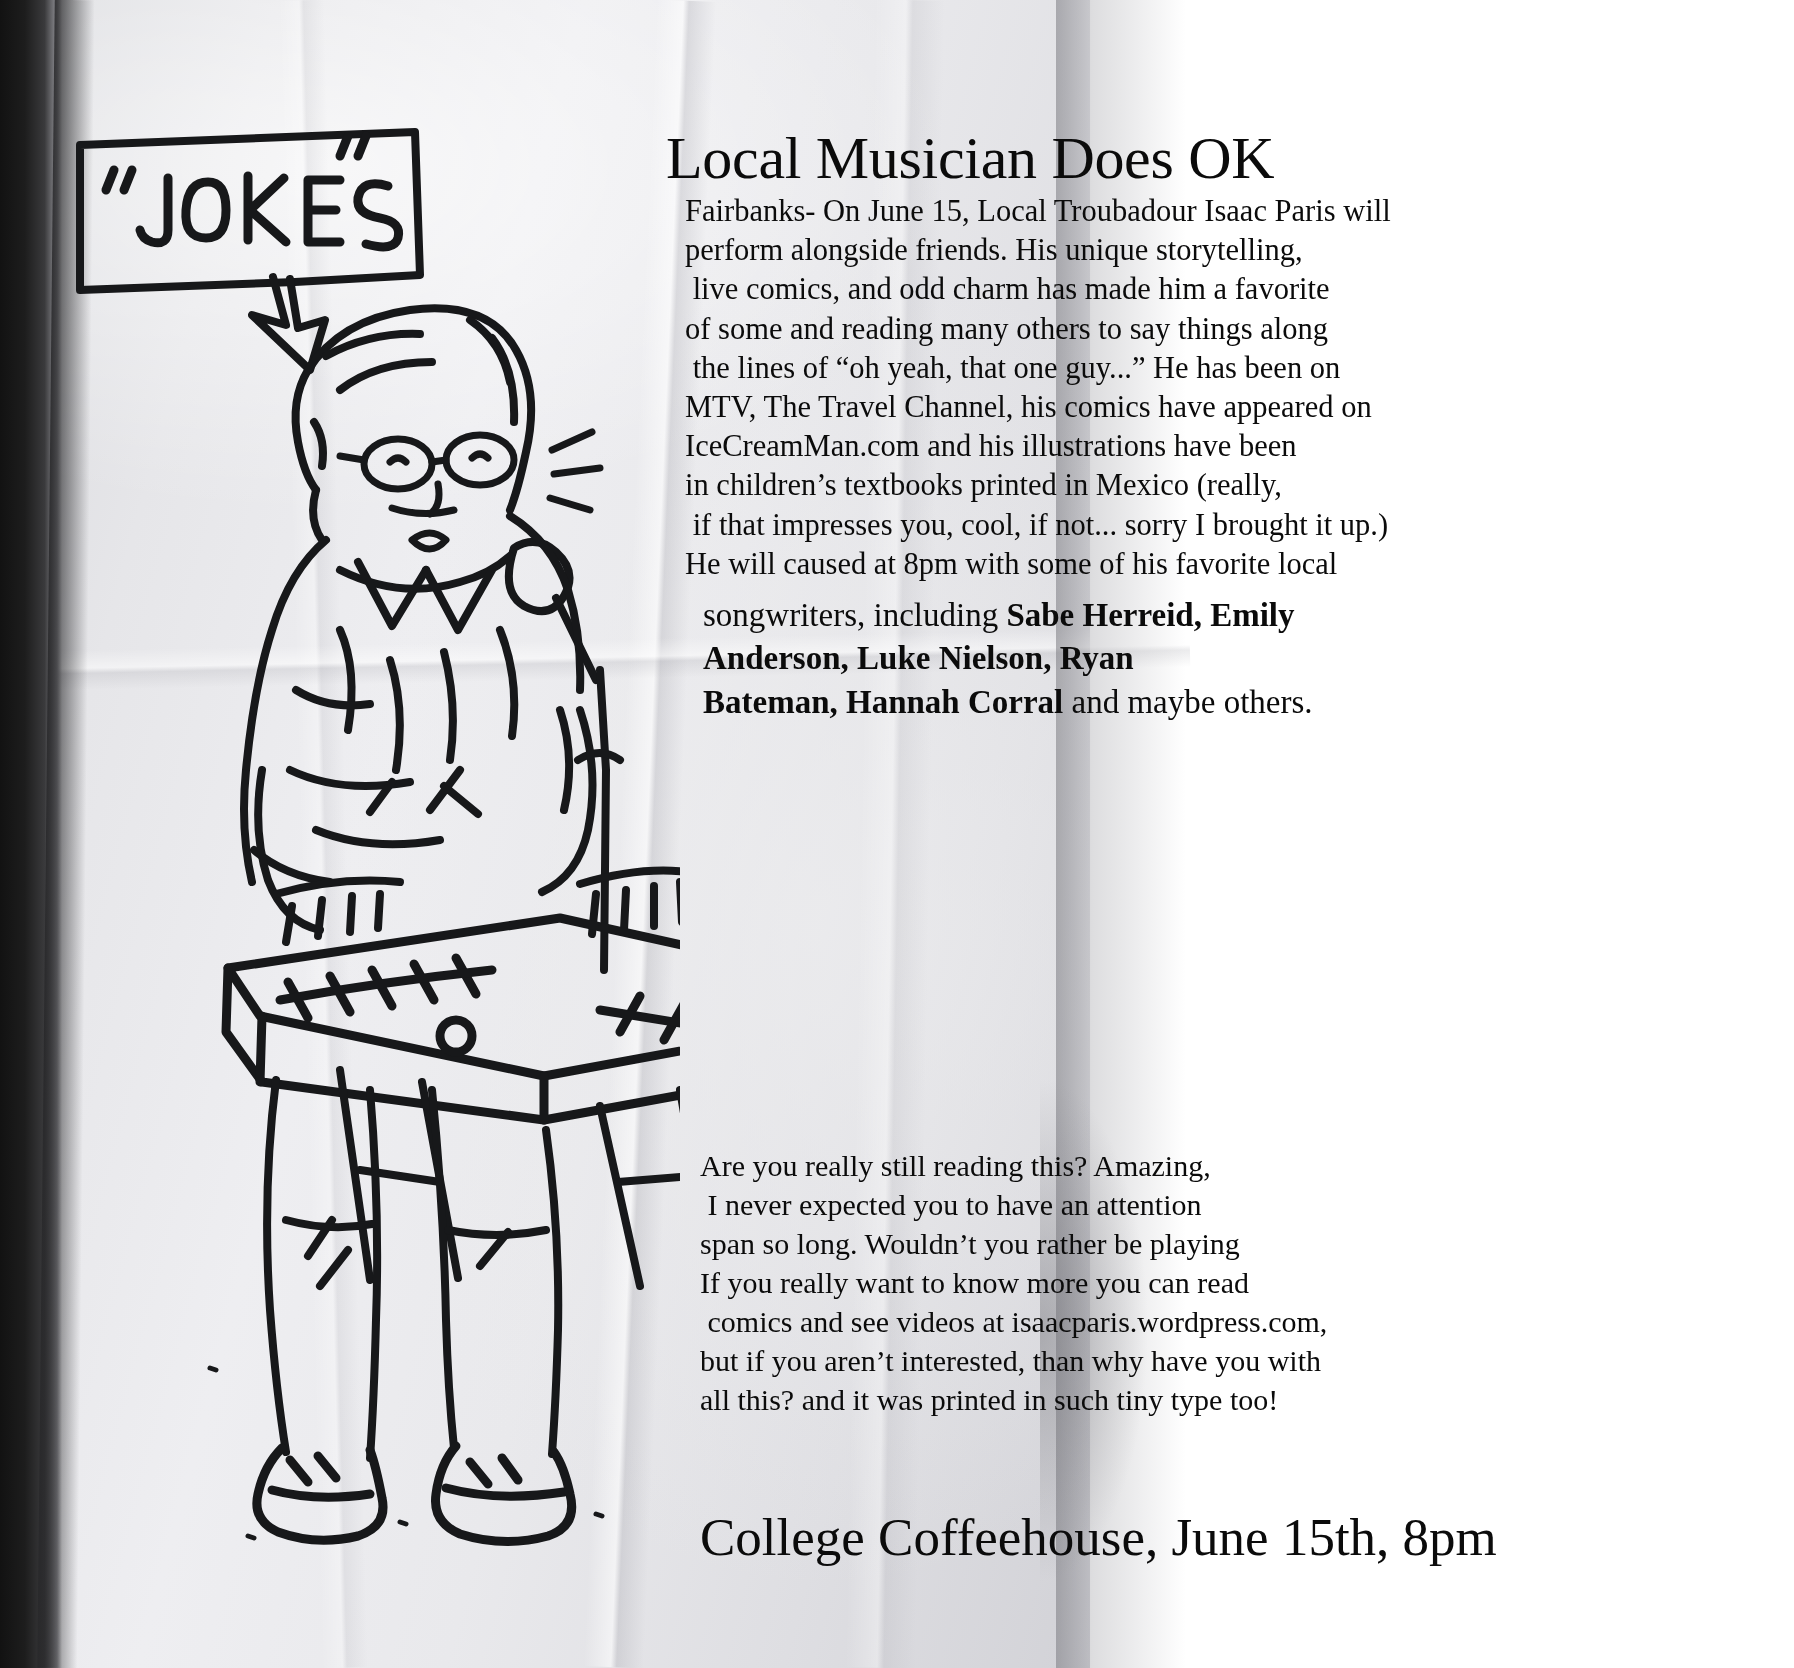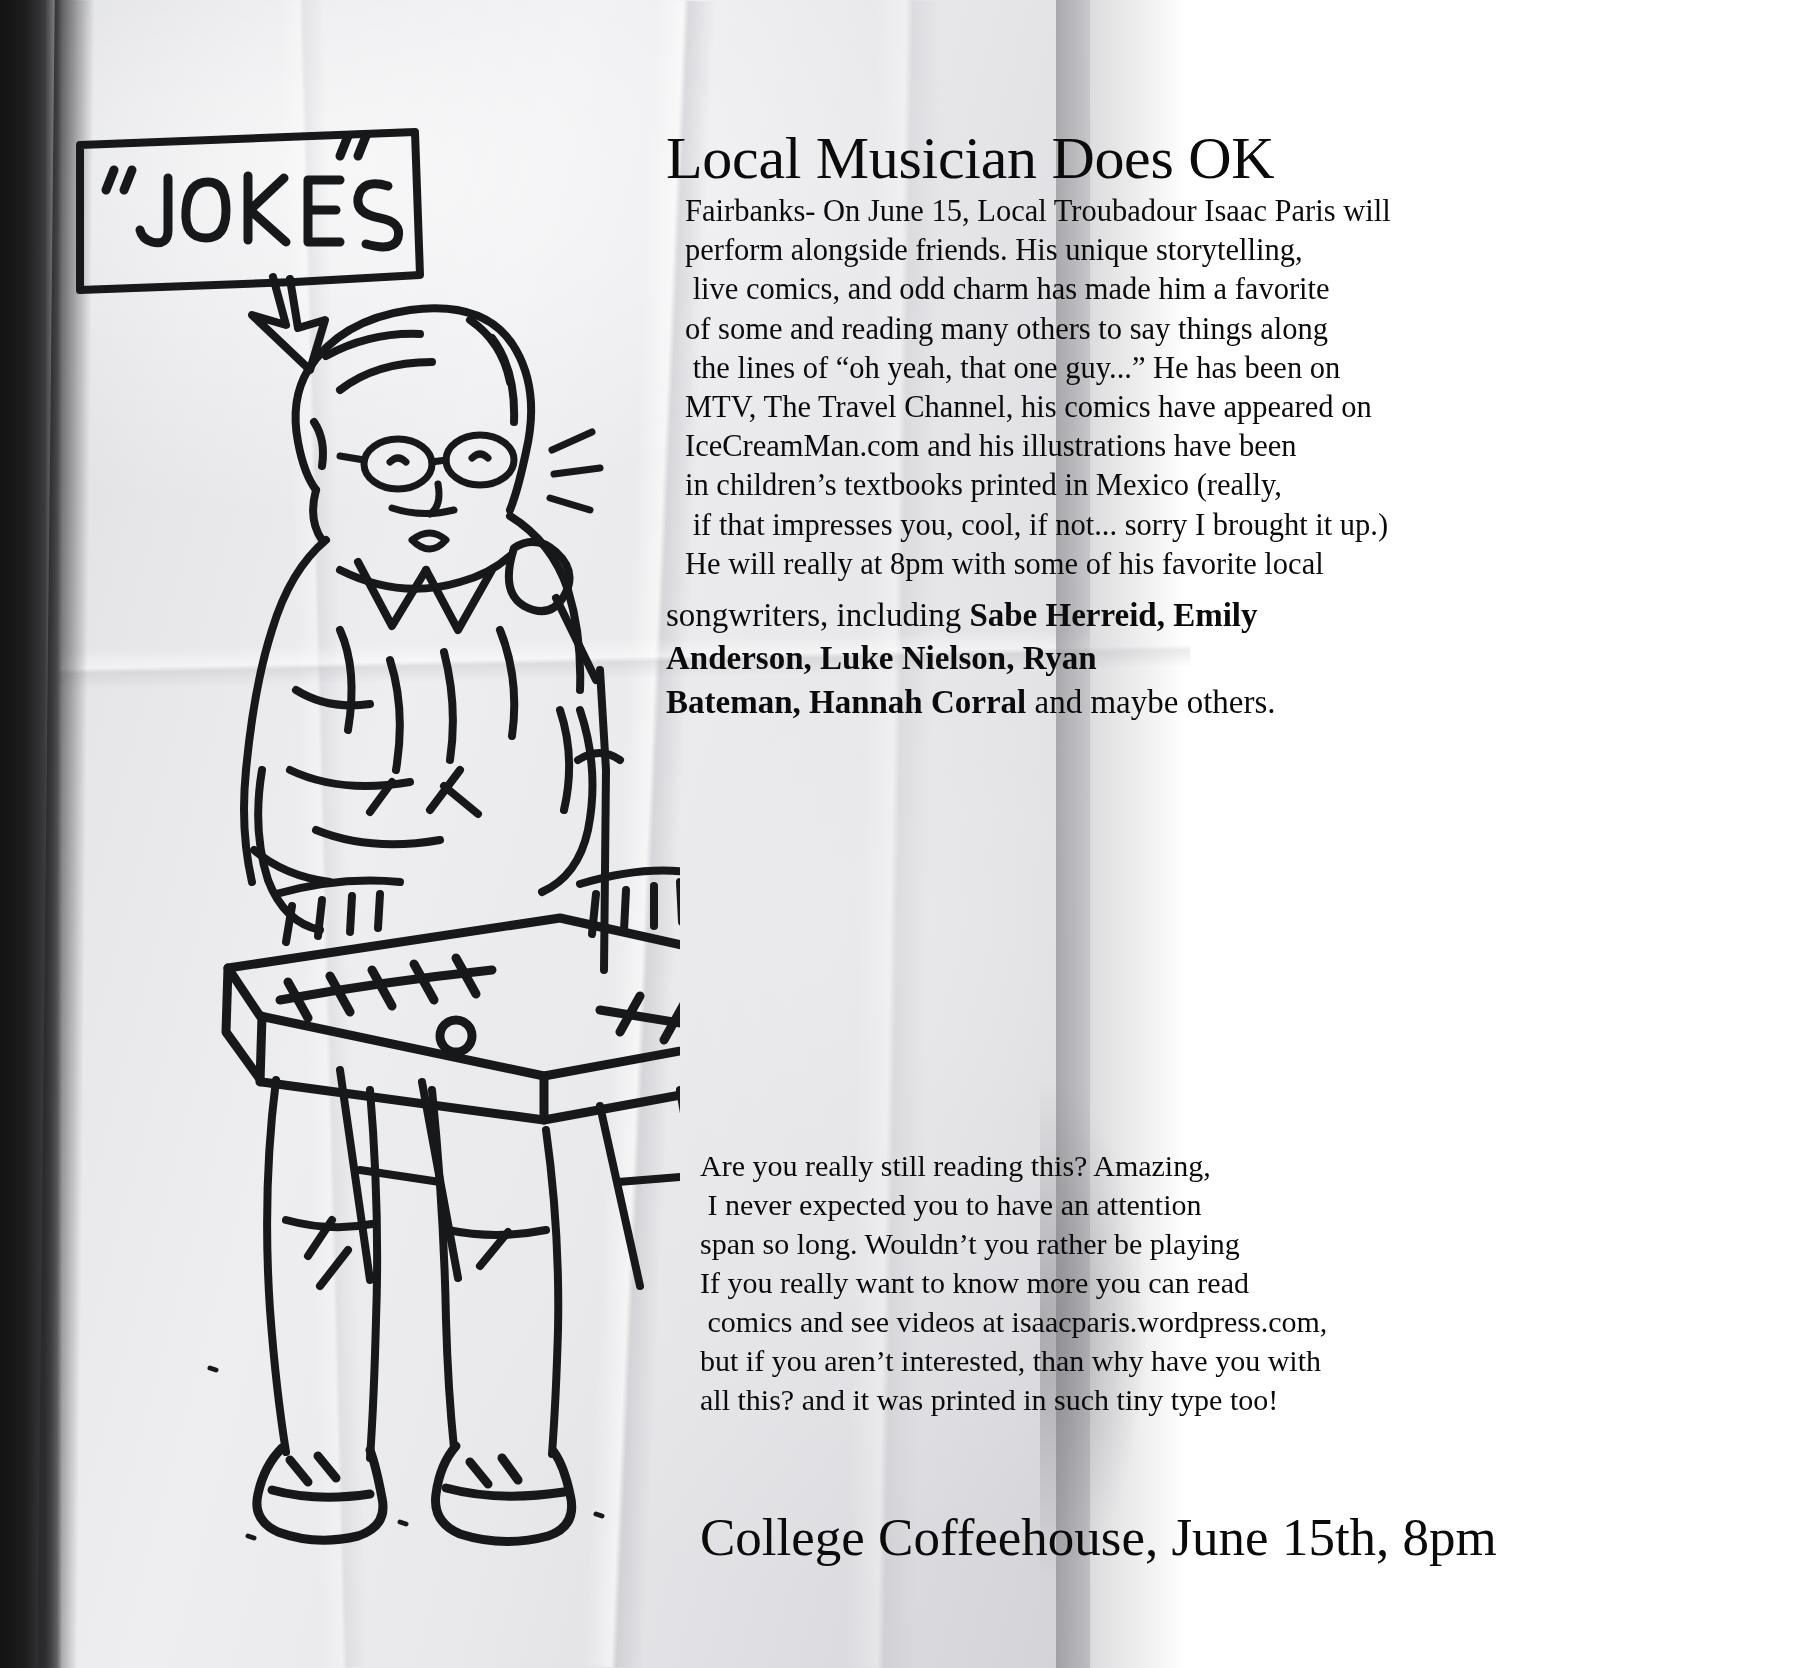--- a/index.html
+++ b/index.html
@@ -100,21 +100,21 @@
     font-size: 30.5px;
     line-height: 1.285;
     margin: 0;
   }
   .body-block .ln { display: block; white-space: pre; margin-left: 19px; }
   .lineup {
     font-size: 33px;
     line-height: 1.32;
     margin: 10px 0 0 0;
   }
-  .lineup .ln { display: block; white-space: pre; }
+  .lineup .ln { display: block; white-space: pre; margin-left: 37px; }
   .lineup b { font-weight: bold; }
 
   .second-block {
     position: absolute;
     left: 700px;
     top: 1146px;
     width: 1080px;
     font-size: 30px;
     line-height: 1.3;
     color: #0b0b0b;
@@ -315,21 +315,21 @@
     <div class="body-block">
       <span class="ln">Fairbanks- On June 15, Local Troubadour Isaac Paris will</span>
       <span class="ln">perform alongside friends. His unique storytelling,</span>
       <span class="ln"> live comics, and odd charm has made him a favorite</span>
       <span class="ln">of some and reading many others to say things along</span>
       <span class="ln"> the lines of “oh yeah, that one guy...” He has been on</span>
       <span class="ln">MTV, The Travel Channel, his comics have appeared on</span>
       <span class="ln">IceCreamMan.com and his illustrations have been</span>
       <span class="ln">in children’s textbooks printed in Mexico (really,</span>
       <span class="ln"> if that impresses you, cool, if not... sorry I brought it up.)</span>
-      <span class="ln">He will really at 8pm with some of his favorite local</span>
+      <span class="ln">He will caused at 8pm with some of his favorite local</span>
     </div>
 
     <div class="lineup">
       <span class="ln"><span>songwriters, including </span><b>Sabe Herreid, Emily</b></span>
       <span class="ln"><b>Anderson, Luke Nielson, Ryan</b></span>
       <span class="ln"><b>Bateman, Hannah Corral</b><span> and maybe others.</span></span>
     </div>
   </div>
 
   <div class="second-block">

